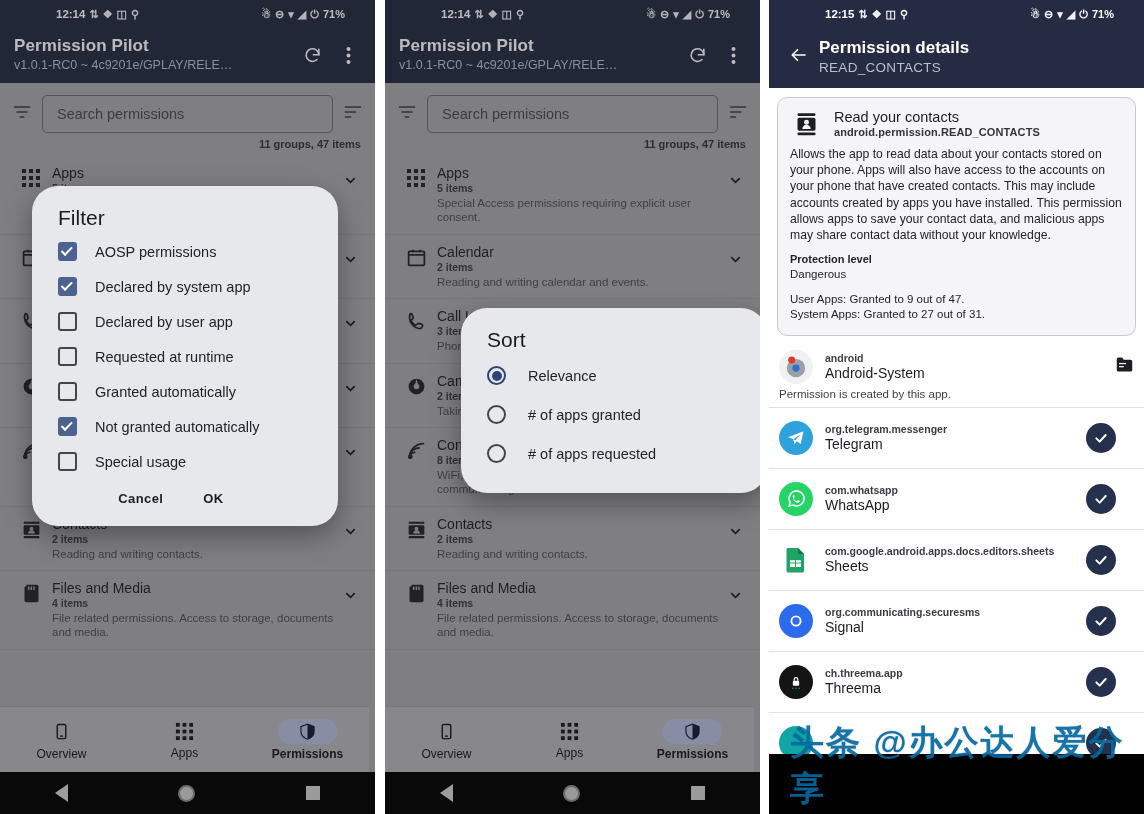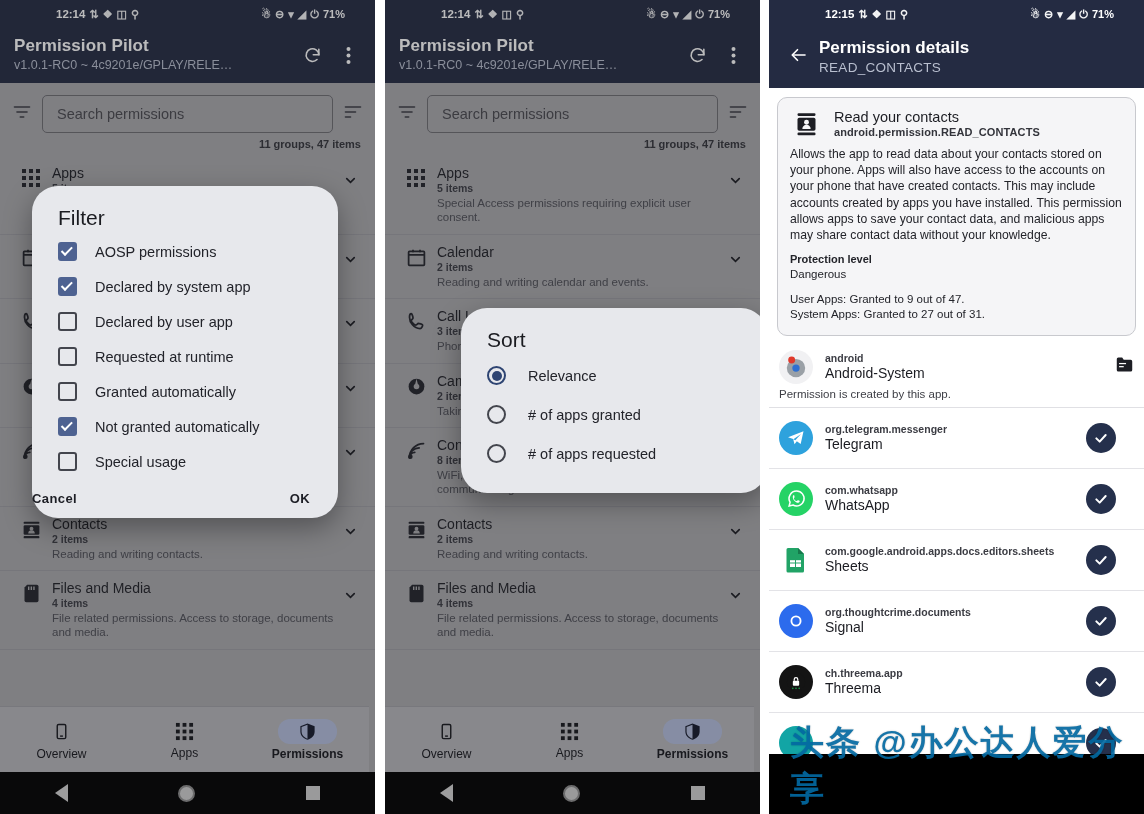--- a/index.html
+++ b/index.html
@@ -138,21 +138,21 @@
   .cbox {
     width: 19px; height: 19px; border-radius: 3px;
     border: 2px solid #43454d; background: transparent;
     display:flex; align-items:center; justify-content:center;
     flex: 0 0 19px;
   }
   .cbox.on { background: #4e6291; border-color: #4e6291; }
   .cbox .tick { width: 11px; height: 6px; border-left: 2px solid #fff; border-bottom: 2px solid #fff; transform: rotate(-45deg) translate(1px,-2px); }
   .cb-label { font-size: 14.5px; color: #22232a; }
 
-  .dlg-actions { display:flex; justify-content:space-between; gap: 40px; padding: 12px 28px 12px 0; }
+  .dlg-actions { display:flex; justify-content:center; gap: 40px; padding: 12px 28px 20px 0; }
   .dlg-btn { font-size: 13px; font-weight: bold; color: #1d1e25; letter-spacing: .4px; }
 
   .rb-row { display:flex; align-items:center; padding: 10px 26px; gap: 22px; }
   .rbox { width: 19px; height: 19px; border-radius: 50%; border: 2px solid #43454d; display:flex; align-items:center; justify-content:center; flex:0 0 19px; }
   .rbox.on { border-color: #2e4472; }
   .rbox .dot { width: 10px; height: 10px; border-radius:50%; background:#2e4472; }
   .rb-label { font-size: 14.5px; color: #22232a; }
 
   
   .detailbody { background: #ffffff; height: calc(814px - 28px - 60px); overflow: hidden; position: relative; }
@@ -939,21 +939,21 @@
 
       <div class="approw">
         <div class="app-ic" style="background:#2c6bed;">
           <svg width="20" height="20" viewBox="0 0 24 24">
               <circle cx="12" cy="12" r="10" fill="#2c6bed"></circle>
               <circle cx="12" cy="12" r="6.6" fill="#ffffff"></circle>
               <circle cx="12" cy="12" r="4.4" fill="#2c6bed"></circle>
             </svg>
         </div>
         <div class="app-txt">
-          <div class="ap-pkg">org.thoughtcrime.documents</div>
+          <div class="ap-pkg">org.communicating.securesms</div>
           <div class="ap-name">Signal</div>
         </div>
         <div class="granted">
           <svg width="16" height="16" viewBox="0 0 24 24" fill="none" stroke="#fff" stroke-width="3" stroke-linecap="round" stroke-linejoin="round">
               <polyline points="5 12.5 10 17.5 19 7.5"></polyline>
             </svg>
         </div>
       </div>
 
       <div class="approw">

